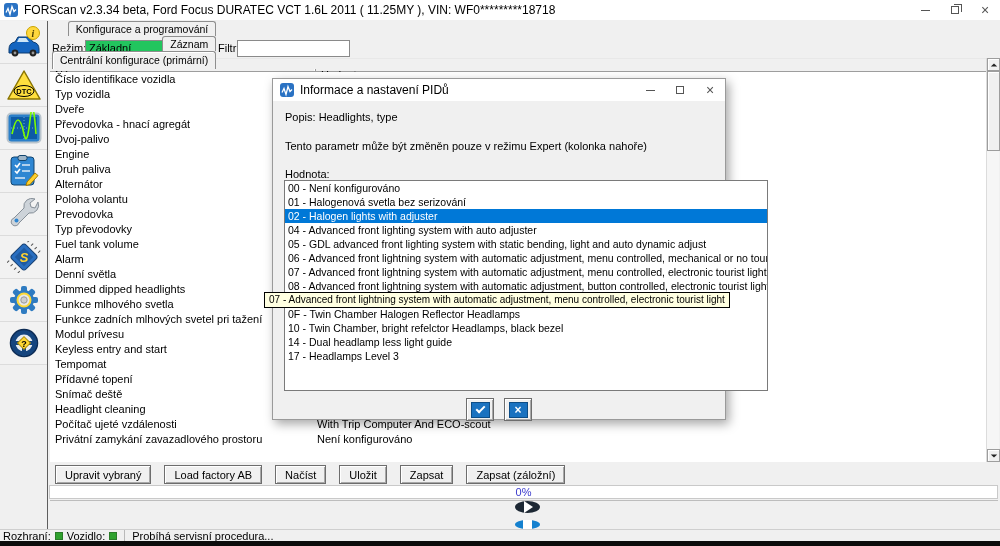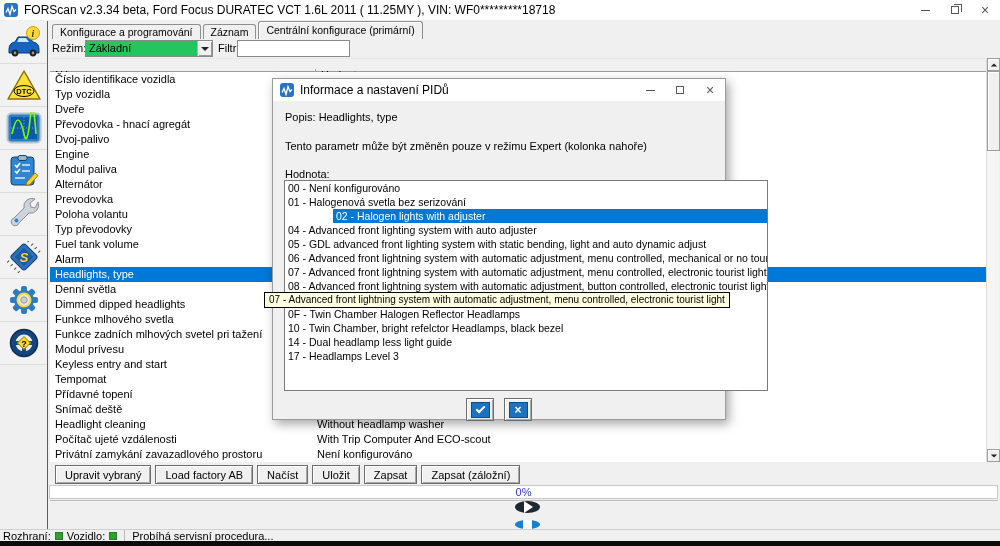--- a/index.html
+++ b/index.html
@@ -17,21 +17,21 @@
   .rest-glyph { width:8px; height:8px; border:1px solid #555; background:#fff; position:relative; display:inline-block; }
   .rest-glyph::before { content:""; position:absolute; left:2px; top:-3px; width:7px; height:7px; border:1px solid #555; border-left:none; border-bottom:none; }
   .close-glyph { font-size:14px; line-height:14px; }
 
   
   .sidebar { position:absolute; left:0; top:21px; width:47px; }
   .side-btn { width:47px; height:43px; display:flex; align-items:center; justify-content:center; border-bottom:1px solid #dcdcdc; background:#f2f2f2; }
   .vline { position:absolute; left:47px; top:21px; width:1px; height:519px; background:#5e5e5e; }
 
   
-  #tabs { position:absolute; left:52px; top:21px; height:18px; display:flex; align-items:flex-end; z-index:2; }
+  #tabs { position:absolute; left:52px; top:21px; height:18px; display:flex; align-items:flex-end; z-index:2;flex-direction:column; }
   .tab { height:15px; line-height:14px; padding:0 7px; font-size:10.5px; background:#f0f0f0;
          border:1px solid #8e8e8e; border-bottom:none; border-radius:3px 3px 0 0; margin-right:2px; white-space:nowrap; }
   .tab.active { height:18px; line-height:17px; background:#f0f0f0; box-shadow:inset 1px 1px 0 #ffffff; }
 
   
   .mode-row { position:absolute; left:0; top:39px; width:1000px; height:19px; }
   .lbl { position:absolute; top:3px; white-space:nowrap; }
   #mode-label { left:52px; }
   .combo { position:absolute; background:#22c55e; border:1px solid #8a8a8a; }
   #mode-select { left:85px; top:1px; width:128px; height:17px; line-height:15px; padding-left:3px; }
@@ -61,21 +61,21 @@
              border-left:1px solid #dcdcdc; }
   .sb-btn { position:absolute; left:0; width:13px; height:13px; background:#f0f0f0; border:1px solid #9d9d9d;
             display:flex; align-items:center; justify-content:center; box-shadow:inset 1px 1px 0 #fff; }
   .sb-btn .tri-up, .sb-btn .tri-down { transform:scale(.8); }
   .sb-btn.up { top:0; }
   .sb-btn.down { bottom:0; }
   .sb-thumb { position:absolute; left:0; top:13px; width:13px; height:80px; background:#f0f0f0;
               border:1px solid #9d9d9d; box-shadow:inset 1px 1px 0 #fff; }
 
   
-  #actions { position:absolute; left:50px; top:464px; width:948px; height:21px; display:flex; gap:4px; padding:1px 0 0 5px; }
+  #actions { position:absolute; left:50px; top:464px; width:948px; height:21px; display:flex; gap:13px; padding:1px 0 0 5px; }
   .btn3d { background:#f0f0f0; border:1px solid #6d6d6d; box-shadow:inset 1px 1px 0 #ffffff, inset -1px -1px 0 #a8a8a8;
            font:inherit; }
   button.act { height:19px; padding:0 9px; white-space:nowrap; }
 
   
   .progress { position:absolute; left:49px; top:485px; width:949px; height:14px; background:#ffffff;
               border:1px solid #c9c9c9; text-align:center; line-height:12px; }
   .progress span { color:var(--progress-text); }
 
   
@@ -114,21 +114,21 @@
   .dtitle .wcontrols { height:22px; }
   .dtitle .wc { height:22px; }
   .dbody { position:relative; }
   .dtext { position:absolute; left:12px; white-space:nowrap; }
   #pid-description { top:10px; }
   #pid-note { top:39px; }
   #value-label { top:67px; }
   #dlist { position:absolute; left:11px; top:79px; width:484px; height:211px; background:#fff;
            border:1px solid #7a7a7a; overflow:hidden; }
   .opt { height:14px; line-height:14px; padding-left:3px; white-space:nowrap; overflow:hidden; font-size:10.5px; }
-  .opt.sel { background:var(--selection); color:#fff;margin-left:48px; }
+  .opt.sel { background:var(--selection); color:#fff; }
   .dbtns { position:absolute; left:0; top:297px; width:100%; display:flex; justify-content:center; gap:10px; }
   .iconbtn { width:28px; height:23px; display:flex; align-items:center; justify-content:center; }
   .bluebox { width:19px; height:16px; background:#1a72c0; border:1px solid #0d4d86; display:flex;
              align-items:center; justify-content:center; color:#fff; font-weight:bold; font-size:12px; line-height:12px; }
   .check { display:inline-block; width:9px; height:5px; border-left:2px solid #fff; border-bottom:2px solid #fff;
            transform:rotate(-45deg); margin-bottom:3px; }
 
   
   .tooltip { position:absolute; left:264px; top:292px; height:16px; background:var(--tooltip-bg); border:1px solid #000;
              line-height:14px; font-size:10px; padding:0 4px; white-space:nowrap; z-index:30; }
@@ -280,49 +280,45 @@
       </div>
       <div class="trow">
         <span class="cname">Dvoj-palivo</span>
         <span class="cval"></span>
       </div>
       <div class="trow">
         <span class="cname">Engine</span>
         <span class="cval"></span>
       </div>
       <div class="trow">
-        <span class="cname">Modul paliva</span>
+        <span class="cname">Druh paliva</span>
         <span class="cval"></span>
       </div>
       <div class="trow">
         <span class="cname">Alternátor</span>
         <span class="cval"></span>
       </div>
       <div class="trow">
+        <span class="cname">Poloha volantu</span>
+        <span class="cval"></span>
+      </div>
+      <div class="trow">
         <span class="cname">Prevodovka</span>
         <span class="cval"></span>
       </div>
       <div class="trow">
-        <span class="cname">Poloha volantu</span>
-        <span class="cval"></span>
-      </div>
-      <div class="trow">
         <span class="cname">Typ převodovky</span>
         <span class="cval"></span>
       </div>
       <div class="trow">
         <span class="cname">Fuel tank volume</span>
         <span class="cval"></span>
       </div>
       <div class="trow">
         <span class="cname">Alarm</span>
-        <span class="cval"></span>
-      </div>
-      <div class="trow sel">
-        <span class="cname">Headlights, type</span>
         <span class="cval"></span>
       </div>
       <div class="trow">
         <span class="cname">Denní světla</span>
         <span class="cval"></span>
       </div>
       <div class="trow">
         <span class="cname">Dimmed dipped headlights</span>
         <span class="cval"></span>
       </div>

